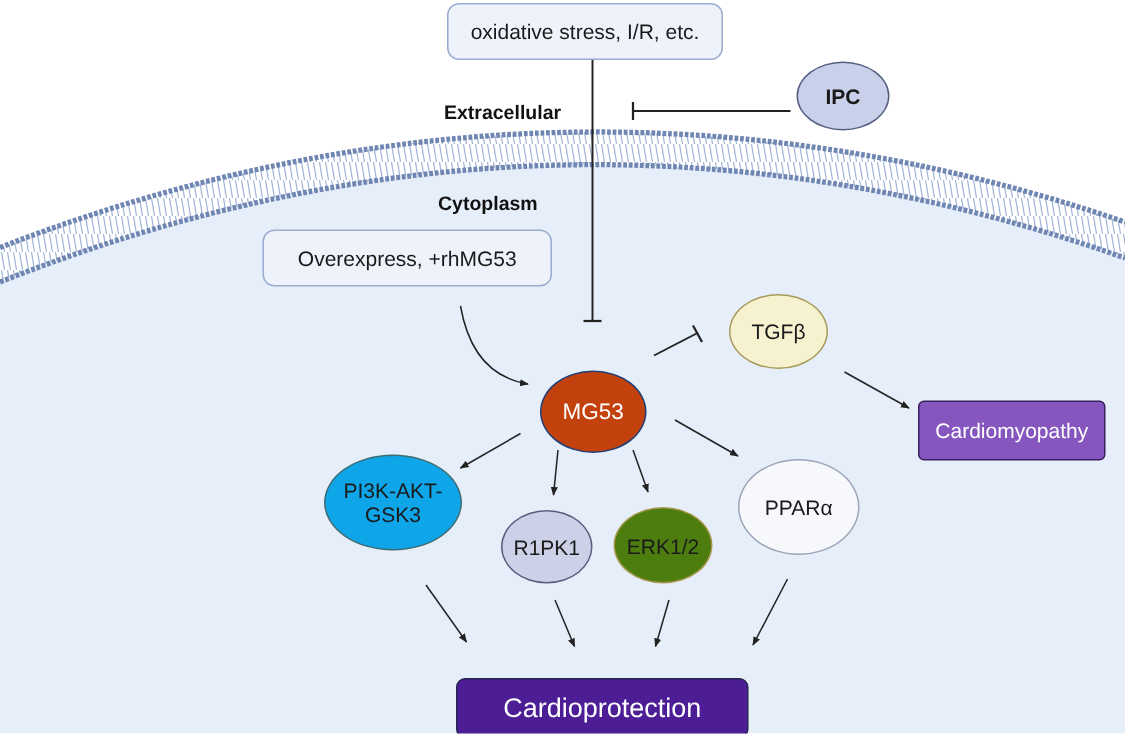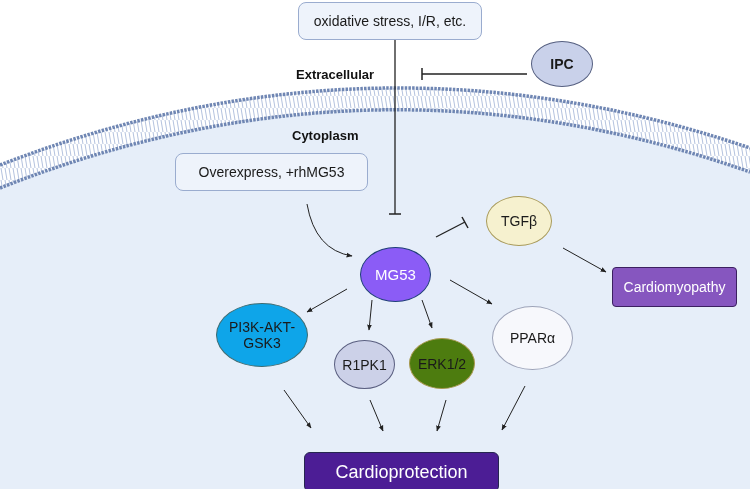--- a/index.html
+++ b/index.html
@@ -52,21 +52,21 @@
   <line x1="446" y1="400" x2="437" y2="431" stroke="#222" stroke-width="1" marker-end="url(#arr)"></line>
   <line x1="525" y1="386" x2="502" y2="430" stroke="#222" stroke-width="1" marker-end="url(#arr)"></line>
 </svg>
 
 <div class="label-bold" style="left:276px;top:67px;padding-left:20px;">Extracellular</div>
 <div class="label-bold" style="left:270px;top:128px;margin-left:22px;">Cytoplasm</div>
 
 <div class="box rect-light" style="left:298px;top:2px;width:184px;height:38px;">oxidative stress, I/R, etc.</div>
 <div class="box ell" style="left:531px;top:41px;width:62px;height:46px;background:#c9d1ea;border:1.3px solid #555f80;font-weight:bold;">IPC</div>
 <div class="box rect-light" style="left:175px;top:153px;width:193px;height:38px;">Overexpress, +rhMG53</div>
-<div class="box ell" style="left:360px;top:247px;width:71px;height:55px;background:#8b5cf6;border:1.5px solid #1f3f78;color:#fff;font-size:15px;">MG53</div>
+<div class="box ell" style="left:360px;top:247px;width:71px;height:55px;background:#c2410c;border:1.5px solid #1f3f78;color:#fff;font-size:15px;">MG53</div>
 <div class="box ell" style="left:486px;top:196px;width:66px;height:50px;background:#f6f1cf;border:1.3px solid #a89a5a;">TGFβ</div>
 <div class="box" style="left:612px;top:267px;width:125px;height:40px;background:#8656bf;border:1.5px solid #3b2060;border-radius:4px;color:#fff;font-size:14px;">Cardiomyopathy</div>
 <div class="box ell" style="left:216px;top:303px;width:92px;height:64px;background:#0ea5e9;border:1.5px solid #3f6c72;white-space:pre-line;line-height:16px;">PI3K-AKT-
 GSK3</div>
 <div class="box ell" style="left:334px;top:340px;width:61px;height:49px;background:#ccd1e8;border:1.3px solid #5a5f80;">R1PK1</div>
 <div class="box ell" style="left:409px;top:338px;width:66px;height:51px;background:#4d7c0f;border:1.3px solid #a8984f;">ERK1/2</div>
 <div class="box ell" style="left:492px;top:306px;width:81px;height:64px;background:#f7f8fc;border:1.3px solid #9da3b8;">PPARα</div>
 <div class="box" style="left:304px;top:452px;width:195px;height:40px;background:#4c1d95;border:1.5px solid #262650;border-radius:6px;color:#fff;font-size:18px;">Cardioprotection</div>
 
 </body></html>

